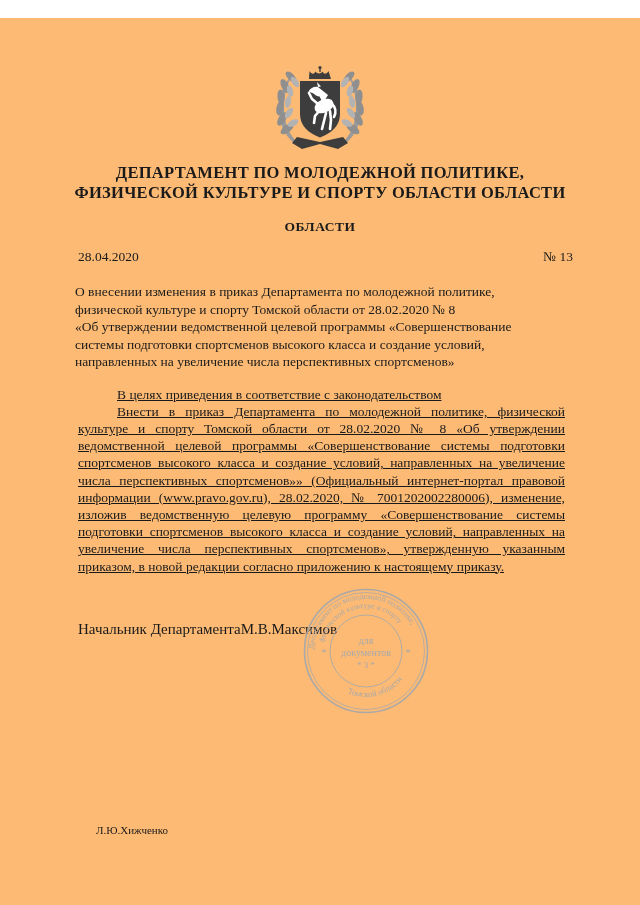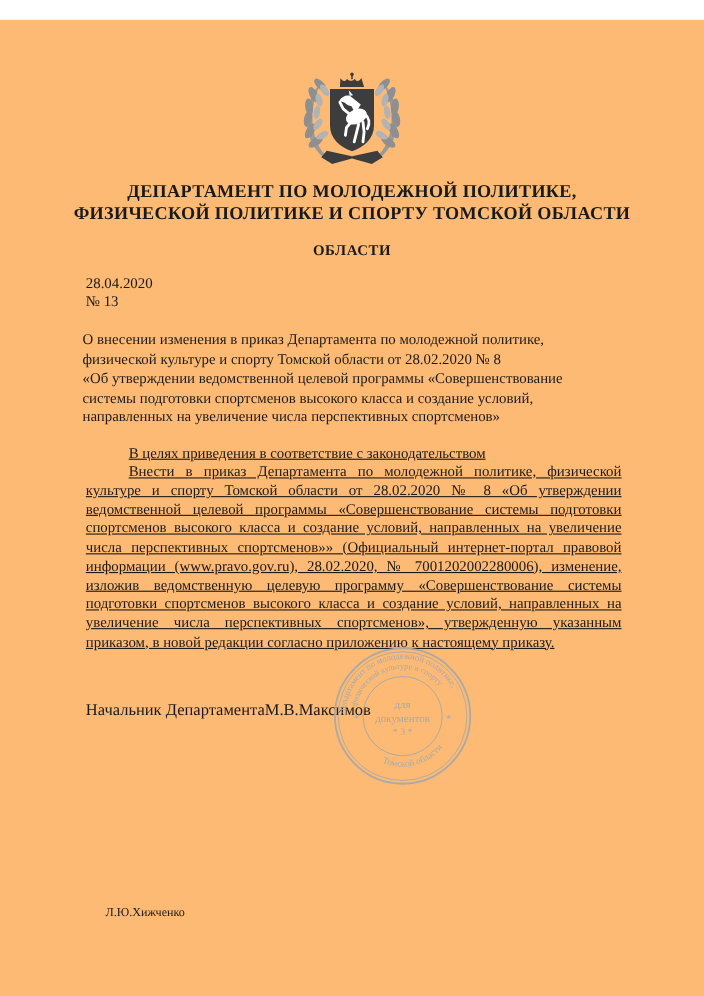--- a/index.html
+++ b/index.html
@@ -31,21 +31,20 @@
     text-align: center;
     font-weight: bold;
     font-size: 13.5px;
     letter-spacing: 0.5px;
   }
   .date-row {
     margin: 14px 67px 0 78px;
     display: flex;
     justify-content: space-between;
     font-size: 13.5px;
-    flex-direction: column;
   }
   .subject {
     margin: 18px auto 0;
     width: 490px;
     font-size: 13.5px;
     line-height: 17.5px;
     white-space: pre-line;
   }
   .body-text {
     margin: 15px 75px 0 78px;
@@ -123,21 +122,21 @@
         </g>
         <ellipse cx="60" cy="43" rx="10" ry="6.6" transform="rotate(-24 60 43)" fill="#ffffff"></ellipse>
         <path d="M54 24 C50.5 23 46.5 25 44.5 28.5 L49.5 30.5 C51.5 32.5 53.5 33.5 55.5 33.5 L59 40 L64 32 Z" fill="#ffffff"></path>
         <path d="M54 24 L53 19 L57 23.5 Z" fill="#ffffff"></path>
       </g>
     </svg>
   </div>
 
   <div class="org-title">
     <div>ДЕПАРТАМЕНТ ПО МОЛОДЕЖНОЙ ПОЛИТИКЕ,</div>
-    <div>ФИЗИЧЕСКОЙ ПОЛИТИКЕ И СПОРТУ ТОМСКОЙ ОБЛАСТИ</div>
+    <div>ФИЗИЧЕСКОЙ КУЛЬТУРЕ И СПОРТУ ОБЛАСТИ ОБЛАСТИ</div>
   </div>
 
   <div class="doc-type">ОБЛАСТИ</div>
 
   <div class="date-row">
     <span>28.04.2020</span>
     <span>№ 13</span>
   </div>
 
   <div class="subject">О внесении изменения в приказ Департамента по молодежной политике,

